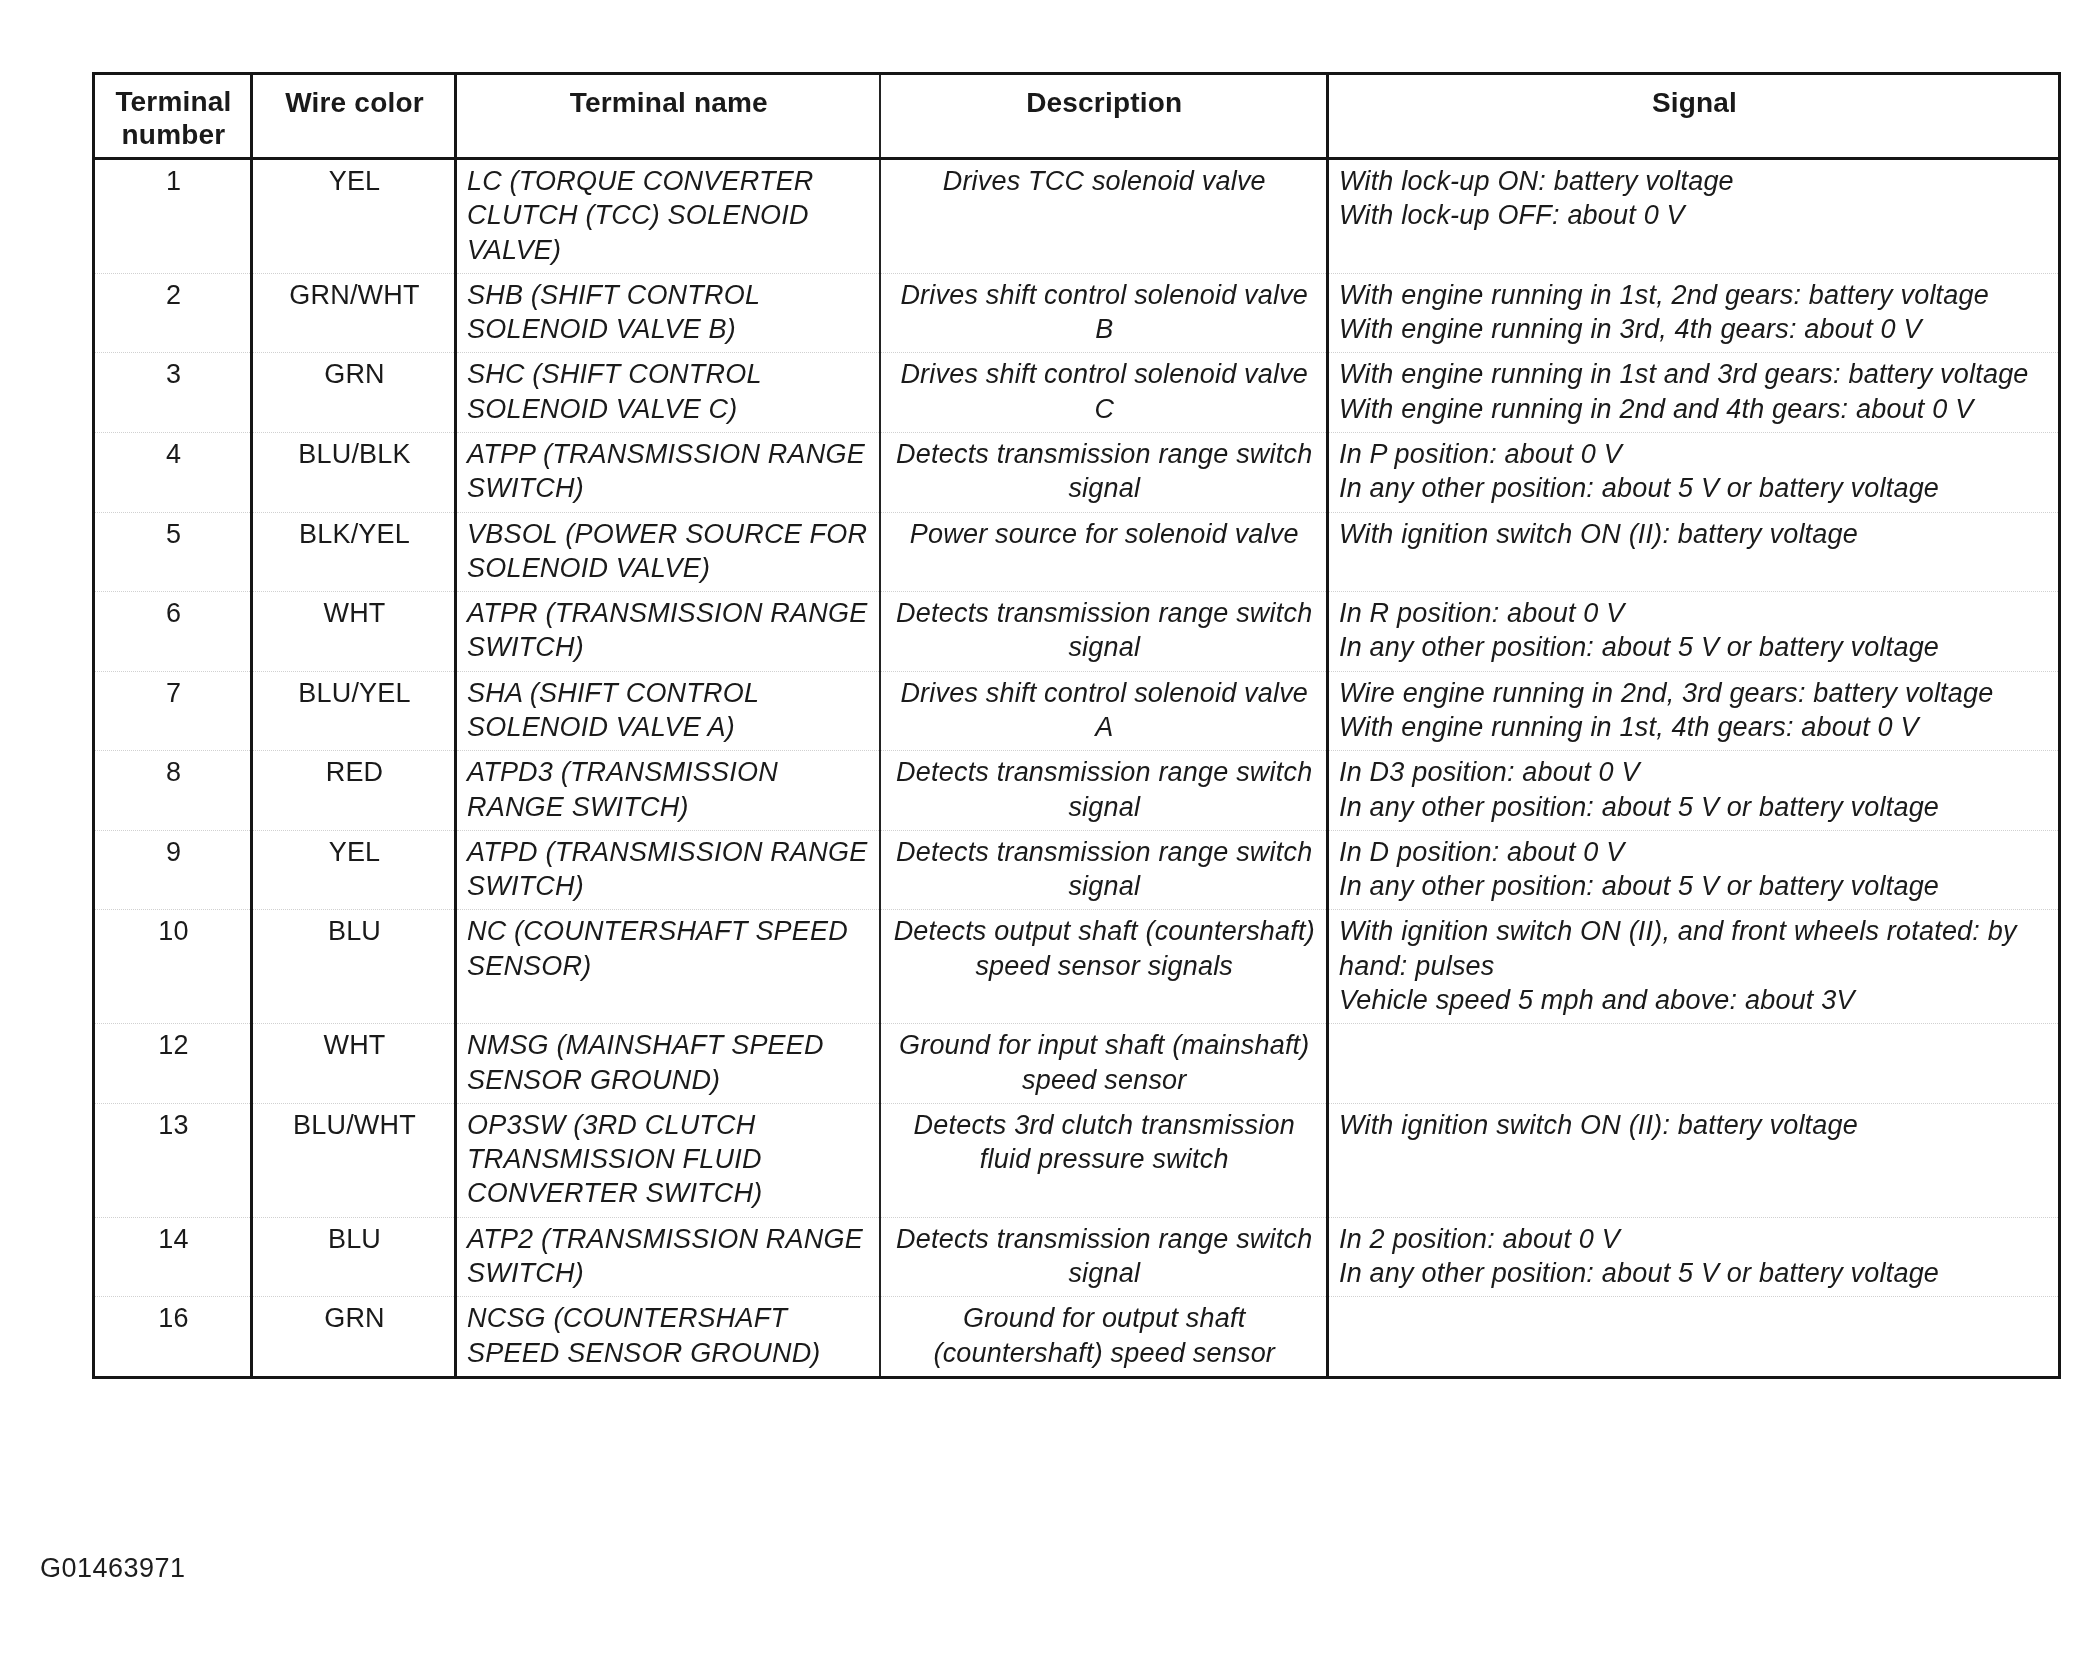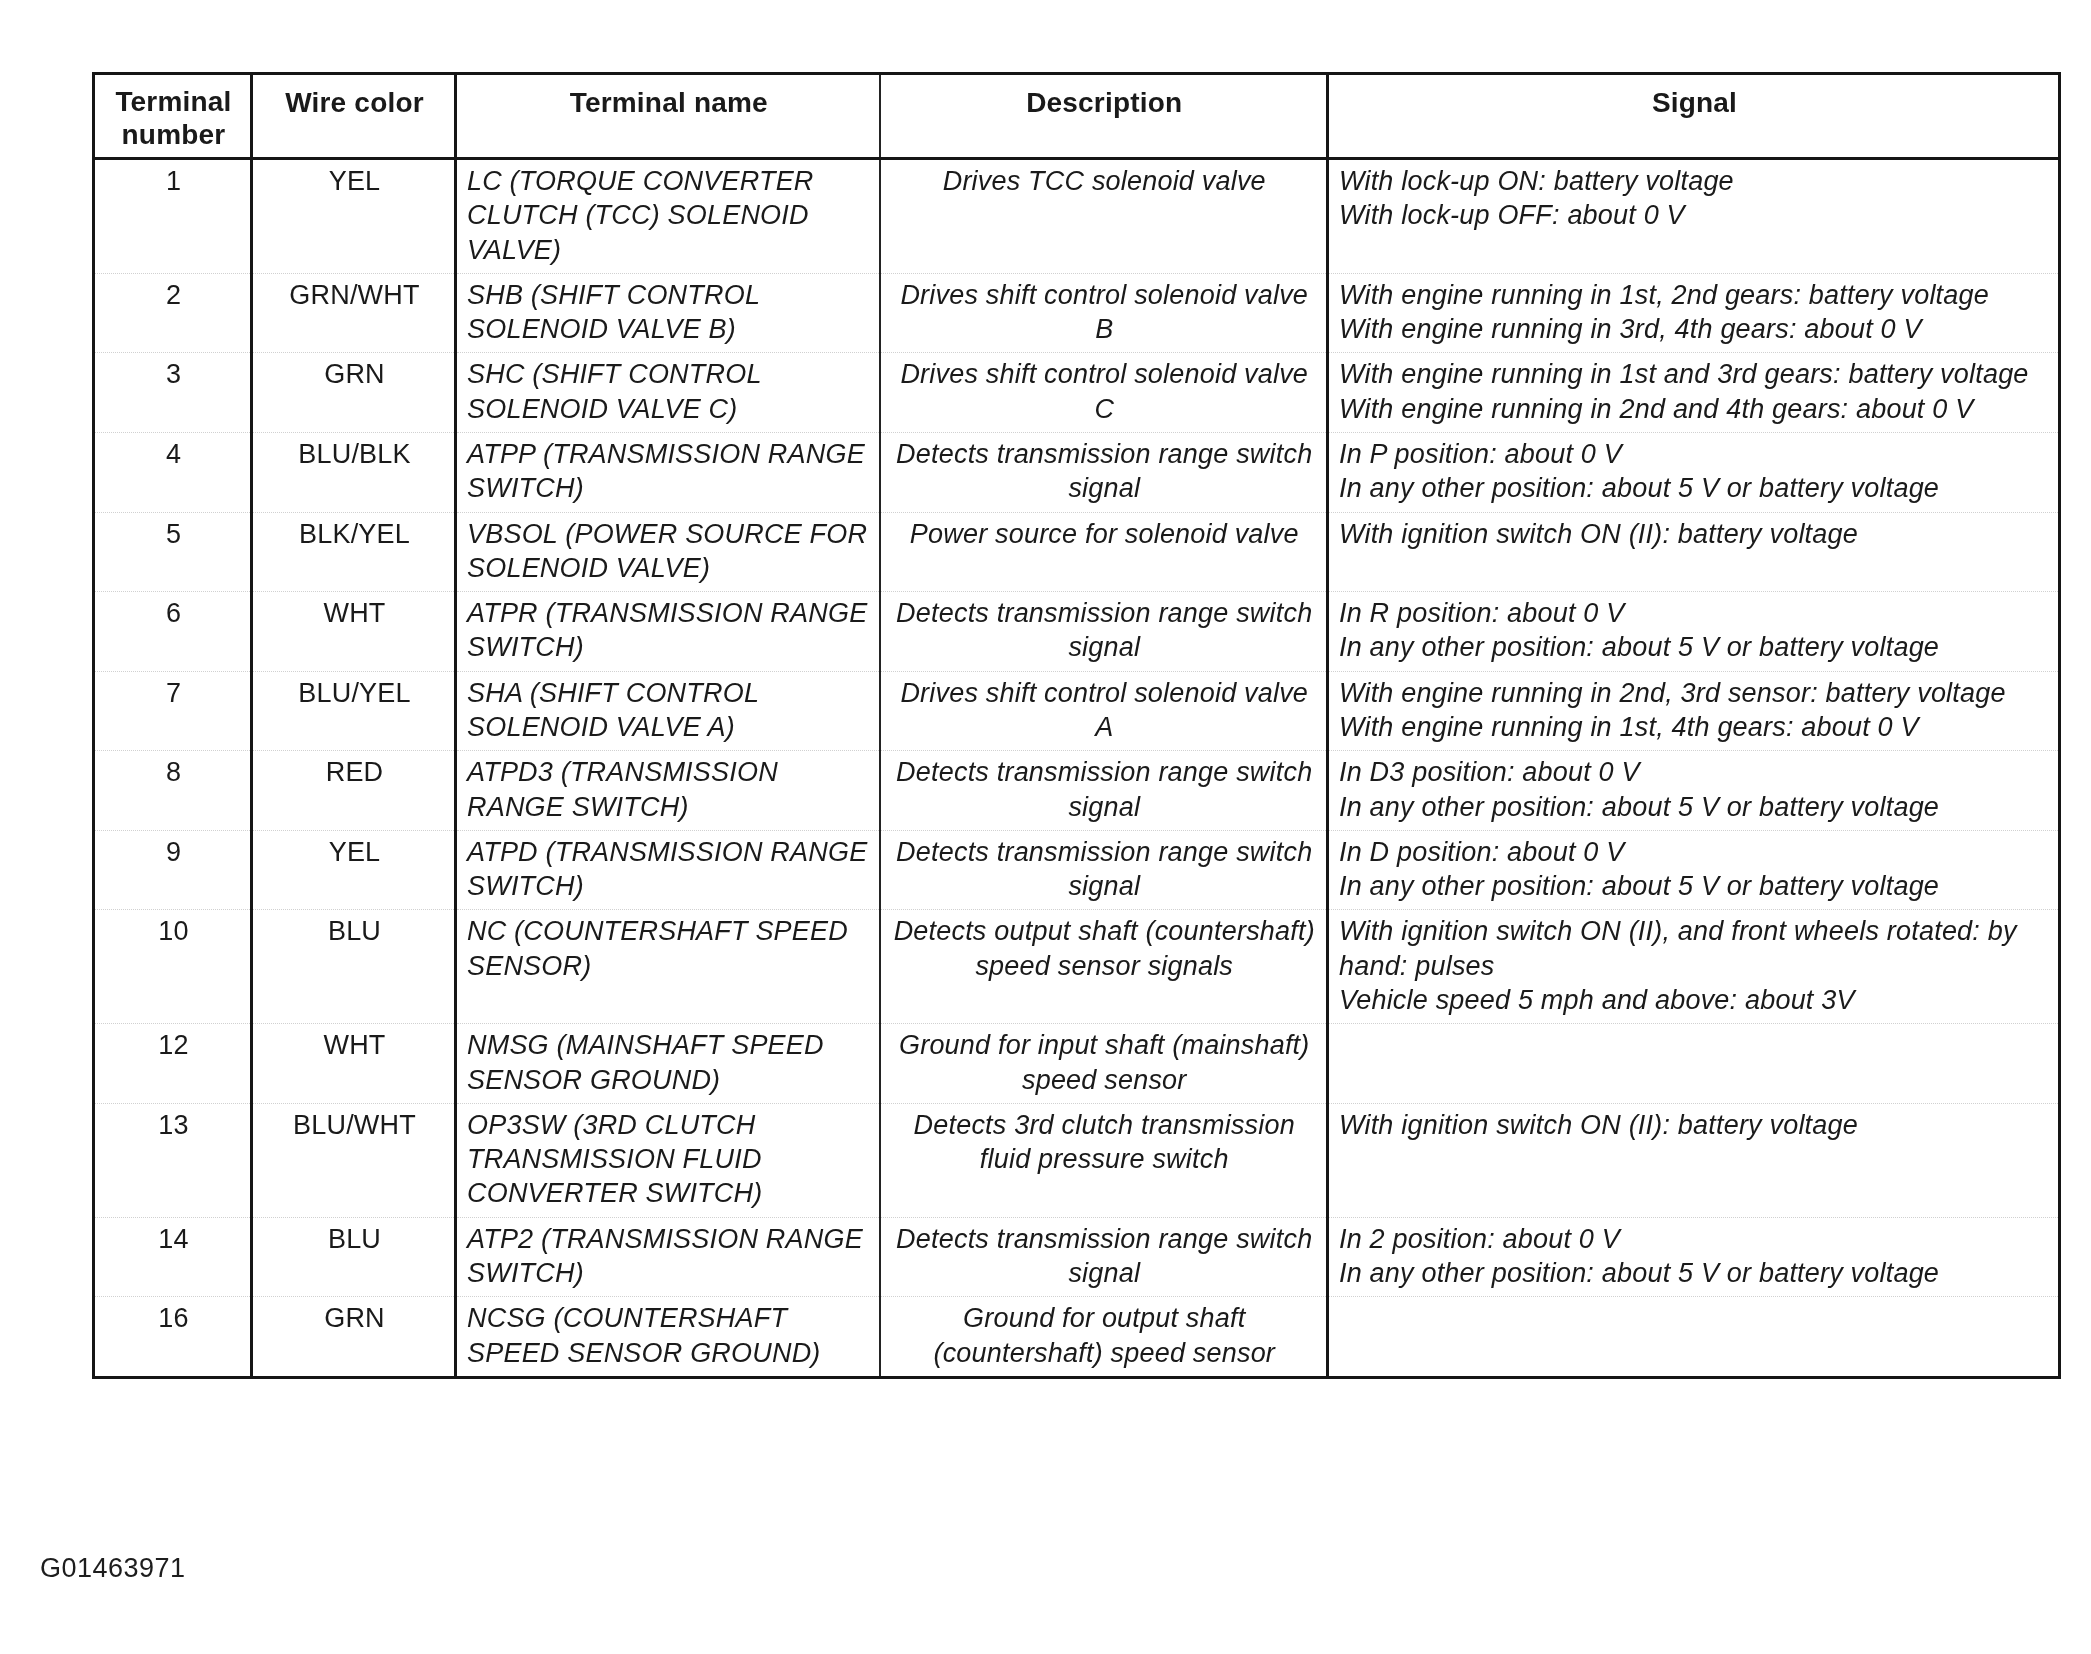--- a/index.html
+++ b/index.html
@@ -182,21 +182,21 @@
               <div>In R position: about 0 V</div>
               <div>In any other position: about 5 V or battery voltage</div>
             </td>
           </tr>
           <tr class="rowsep">
             <td class="num">7</td>
             <td class="color hard">BLU/YEL</td>
             <td class="tname hard">SHA (SHIFT CONTROL SOLENOID VALVE A)</td>
             <td class="desc v">Drives shift control solenoid valve A</td>
             <td class="sig sigcell">
-              <div>With engine running in 2nd, 3rd sensor: battery voltage</div>
+              <div>Wire engine running in 2nd, 3rd gears: battery voltage</div>
               <div>With engine running in 1st, 4th gears: about 0 V</div>
             </td>
           </tr>
           <tr class="rowsep">
             <td class="num">8</td>
             <td class="color hard">RED</td>
             <td class="tname hard">ATPD3 (TRANSMISSION RANGE SWITCH)</td>
             <td class="desc v">Detects transmission range switch signal</td>
             <td class="sig sigcell">
               <div>In D3 position: about 0 V</div>

